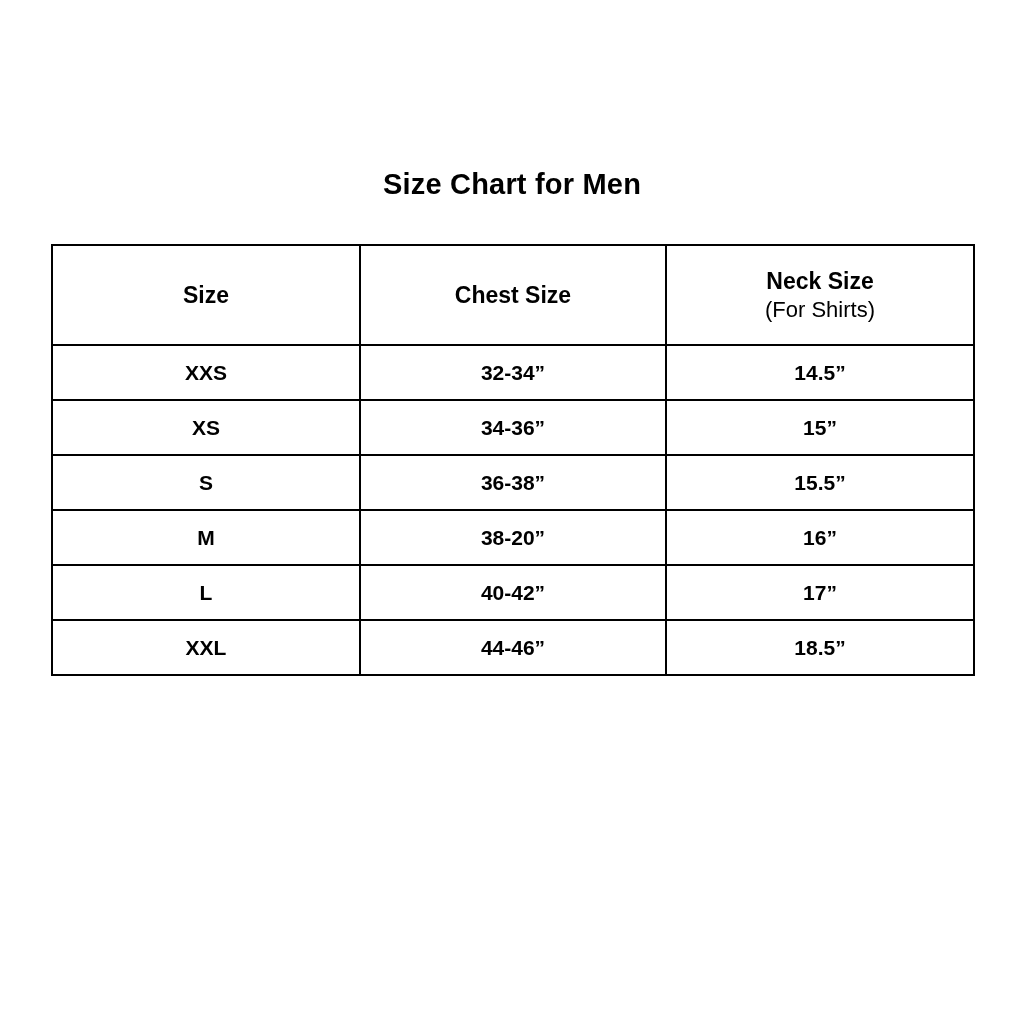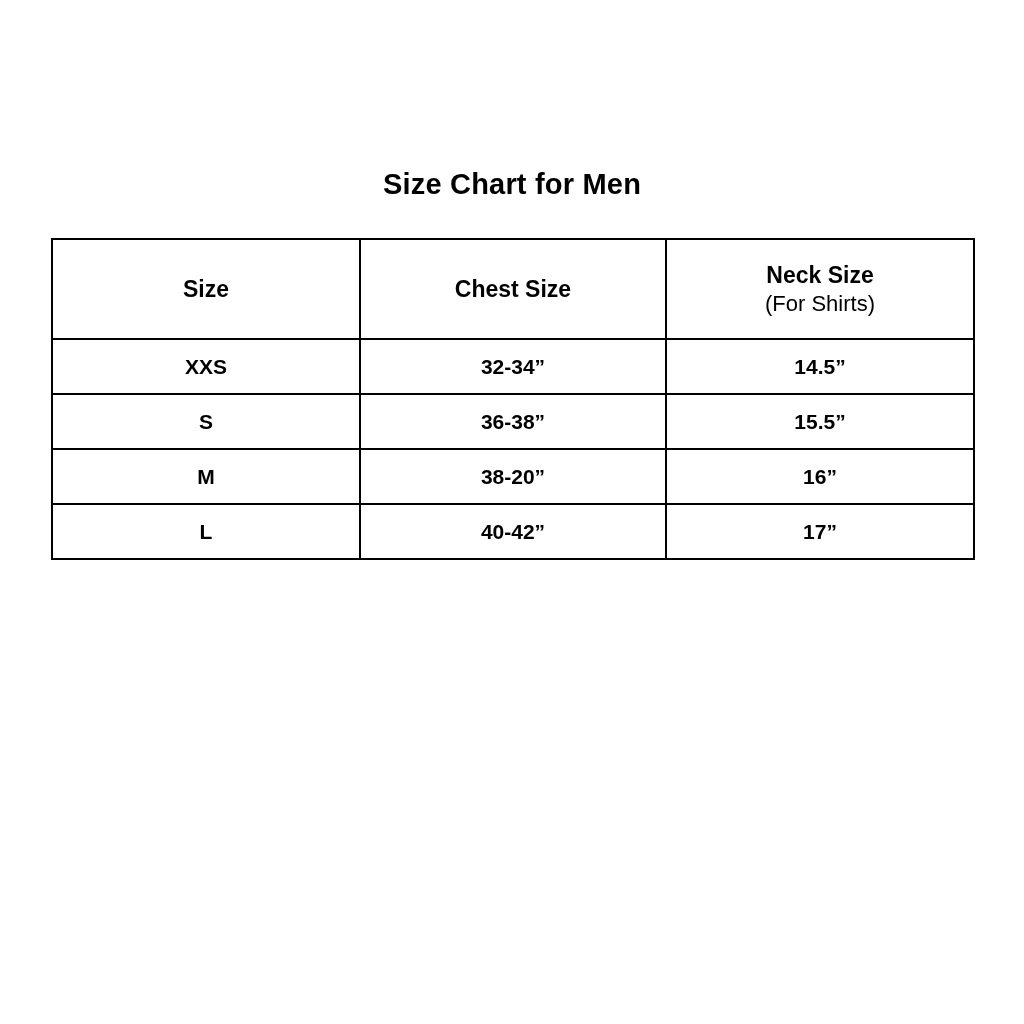--- a/index.html
+++ b/index.html
@@ -33,20 +33,21 @@
   .table-wrap {
     position: absolute;
     top: 238px;
     left: 51px;
     width: 922px;
   }
   table.size-chart {
     border-collapse: collapse;
     width: 922px;
     table-layout: fixed;
+    margin-top: 6px;
   }
   table.size-chart td,
   table.size-chart th {
     border: 2px solid #000000;
     text-align: center;
     vertical-align: middle;
     font-weight: bold;
     padding: 0;
   }
   col.c-size { width: 308px; }
@@ -99,31 +100,41 @@
           </th>
         </tr>
       </thead>
       <tbody>
         <tr>
           <td class="size-cell">XXS</td>
           <td>32-34”</td>
           <td>14.5”</td>
         </tr>
         <tr>
+          <td class="size-cell">XS</td>
+          <td>34-36”</td>
+          <td>15”</td>
+        </tr>
+        <tr>
           <td class="size-cell">S</td>
           <td>36-38”</td>
           <td>15.5”</td>
         </tr>
         <tr>
           <td class="size-cell">M</td>
           <td>38-20”</td>
           <td>16”</td>
         </tr>
         <tr>
           <td class="size-cell">L</td>
           <td>40-42”</td>
           <td>17”</td>
         </tr>
+        <tr>
+          <td class="size-cell">XXL</td>
+          <td>44-46”</td>
+          <td>18.5”</td>
+        </tr>
       </tbody>
     </table>
   </div>
 
 </div>
 
 </body></html>

